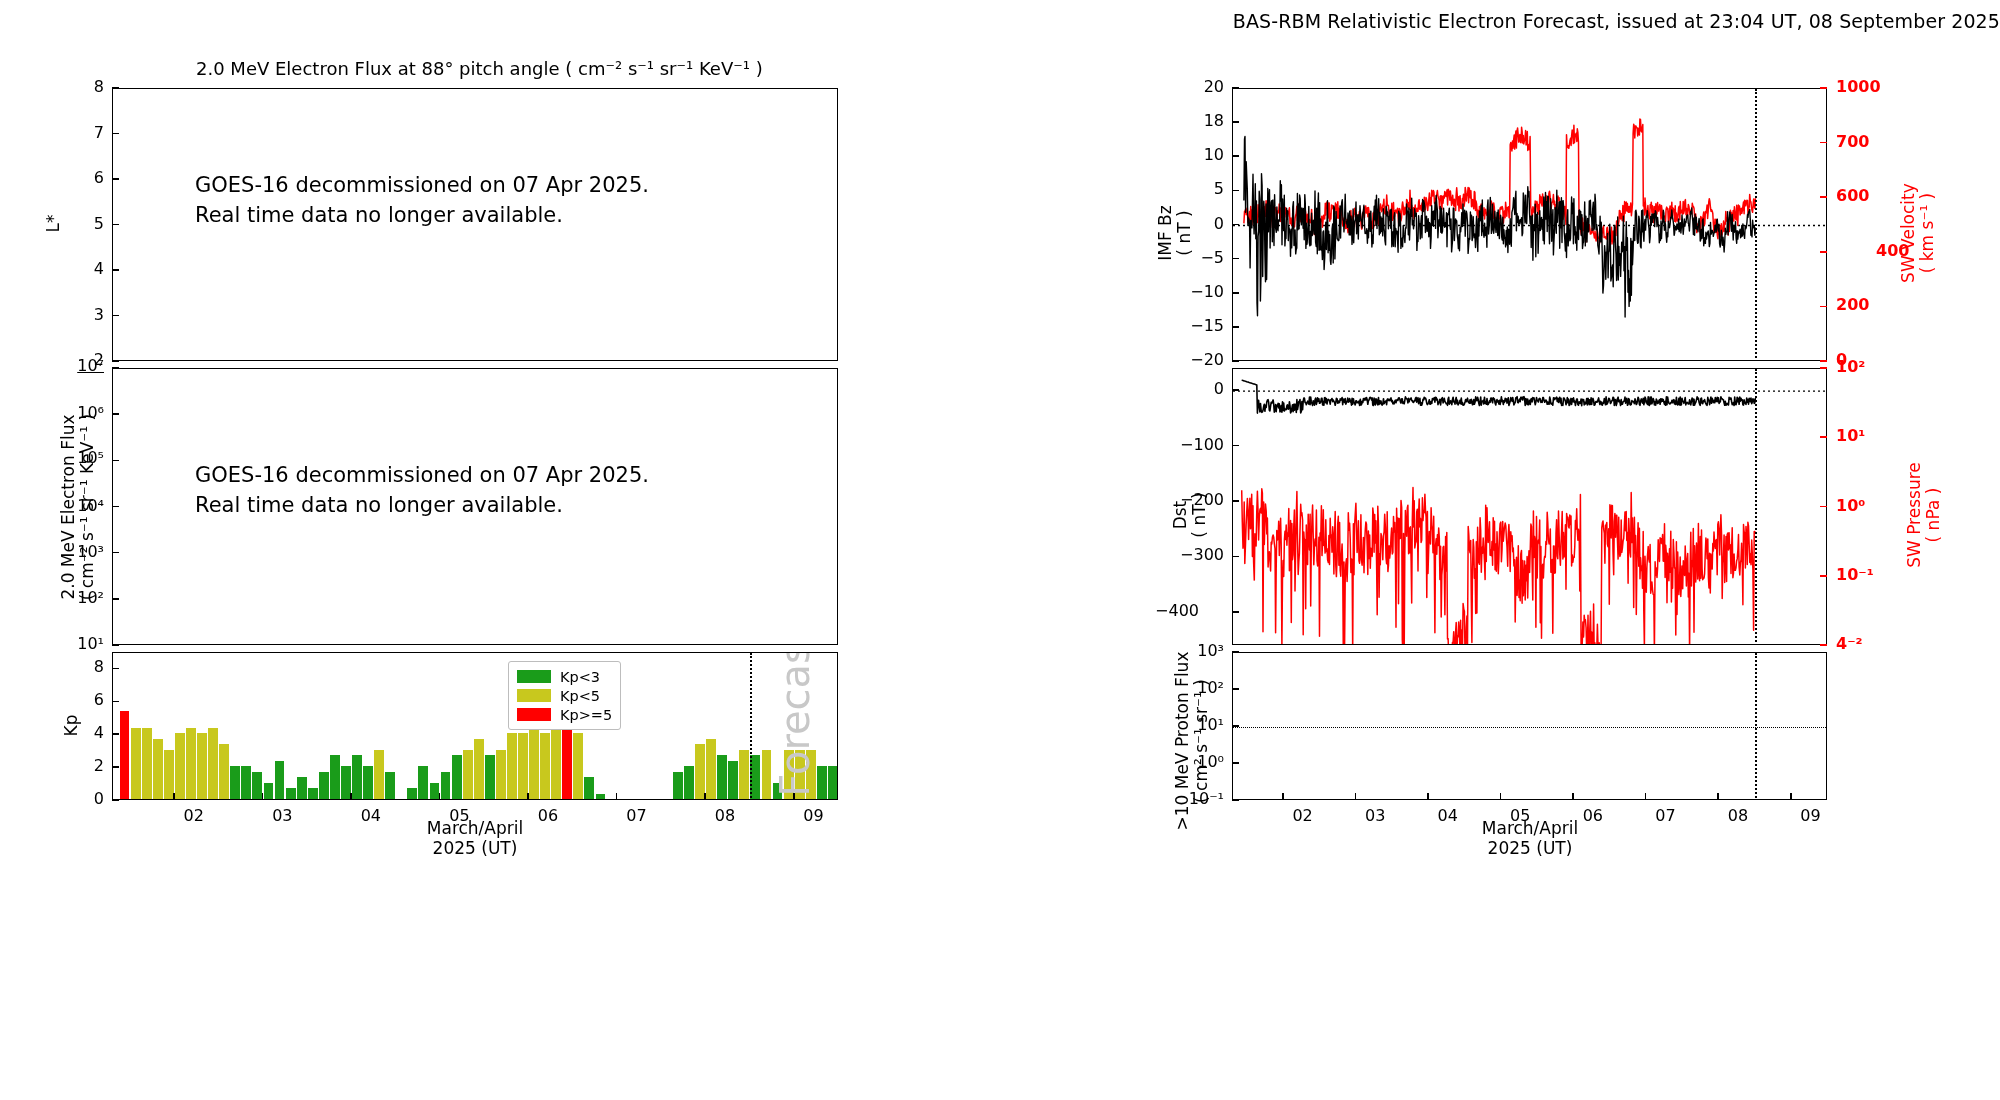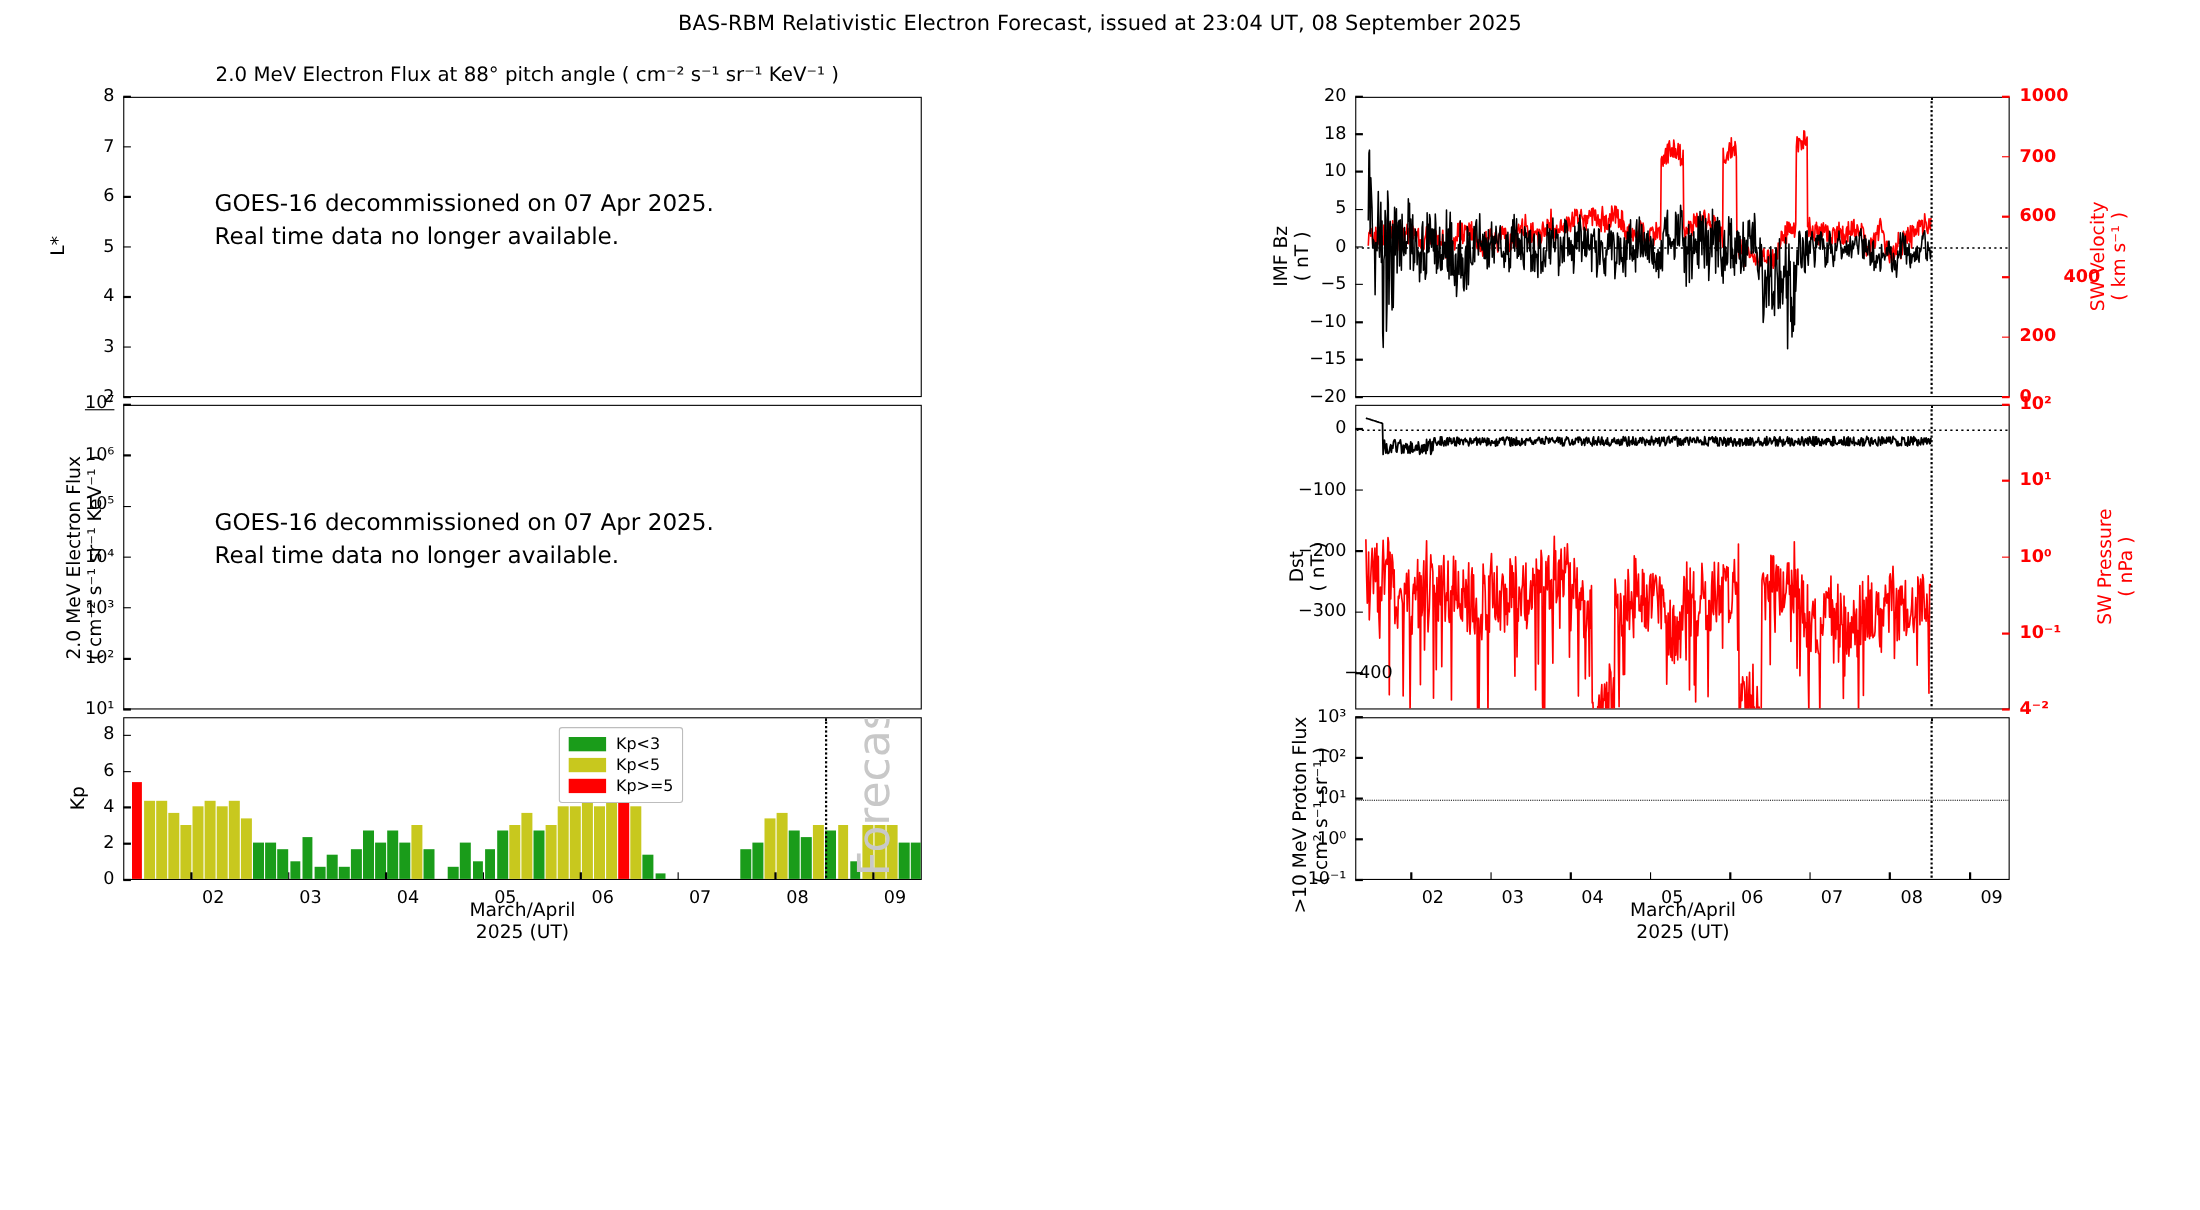--- a/index.html
+++ b/index.html
@@ -1,18 +1,18 @@
 <!DOCTYPE html>
 <html><head>
 <meta charset="utf-8">
 <style>
   html,body{margin:0;padding:0;background:#fff;}
   body{width:2000px;height:1100px;font-family:"DejaVu Sans",sans-serif;color:#000;position:relative;overflow:hidden;}
   .page{position:absolute;inset:0;}
-  .fig-title{position:absolute;top:10px;left:0;width:2000px;text-align:center;font-size:19px;letter-spacing:.1px;}
+  .fig-title{position:absolute;top:10px;left:0;width:2000px;text-align:right;font-size:19px;letter-spacing:.1px;}
   .panel{position:absolute;box-sizing:border-box;border:1.6px solid #000;background:#fff;overflow:hidden;}
   .panel-title{position:absolute;font-size:18px;white-space:nowrap;}
   .msg{position:absolute;font-size:21px;line-height:1.42;white-space:pre-line;}
   .ylab{position:absolute;font-size:17px;text-align:center;white-space:pre-line;line-height:1.12;
         transform-origin:50% 50%;transform:rotate(-90deg);}
   .ylab.red{color:#ff0000;}
   .tickL{position:absolute;font-size:16px;text-align:right;white-space:nowrap;}
   .tickR{position:absolute;font-size:16px;text-align:left;white-space:nowrap;color:#ff0000;font-weight:bold;}
   .tickX{position:absolute;font-size:16px;text-align:right;white-space:nowrap;}
   .xlab{position:absolute;font-size:17px;text-align:center;white-space:pre-line;line-height:1.2;}
@@ -237,21 +237,21 @@
       <div class="tickR" style="left:1836px;top:350px;">0</div>
       <div class="tick-mark red" style="left:1820px;top:360.2px;width:7px;height:1.6px;"></div>
       <div class="tickL" style="left:1134px;top:379.16px;width:90px;">0</div>
       <div class="tick-mark" style="left:1232px;top:389.36px;width:7px;height:1.6px;"></div>
       <div class="tickL" style="left:1134px;top:434.56px;width:90px;">−100</div>
       <div class="tick-mark" style="left:1232px;top:444.76px;width:7px;height:1.6px;"></div>
       <div class="tickL" style="left:1134px;top:489.96000000000004px;width:90px;">−200</div>
       <div class="tick-mark" style="left:1232px;top:500.16px;width:7px;height:1.6px;"></div>
       <div class="tickL" style="left:1134px;top:545.36px;width:90px;">−300</div>
       <div class="tick-mark" style="left:1232px;top:555.5600000000001px;width:7px;height:1.6px;"></div>
-      <div class="tickL" style="left:1176px;top:600.76px;width:90px;">−400</div>
+      <div class="tickL" style="left:1109px;top:600.76px;width:90px;">−400</div>
       <div class="tick-mark" style="left:1232px;top:610.96px;width:7px;height:1.6px;"></div>
       <div class="tickR" style="left:1836px;top:357px;">10²</div>
       <div class="tick-mark red" style="left:1820px;top:367.2px;width:7px;height:1.6px;"></div>
       <div class="tickR" style="left:1836px;top:426.25px;">10¹</div>
       <div class="tick-mark red" style="left:1820px;top:436.45px;width:7px;height:1.6px;"></div>
       <div class="tickR" style="left:1836px;top:495.5px;">10⁰</div>
       <div class="tick-mark red" style="left:1820px;top:505.7px;width:7px;height:1.6px;"></div>
       <div class="tickR" style="left:1836px;top:564.75px;">10⁻¹</div>
       <div class="tick-mark red" style="left:1820px;top:574.95px;width:7px;height:1.6px;"></div>
       <div class="tickR" style="left:1836px;top:634px;">4⁻²</div>

